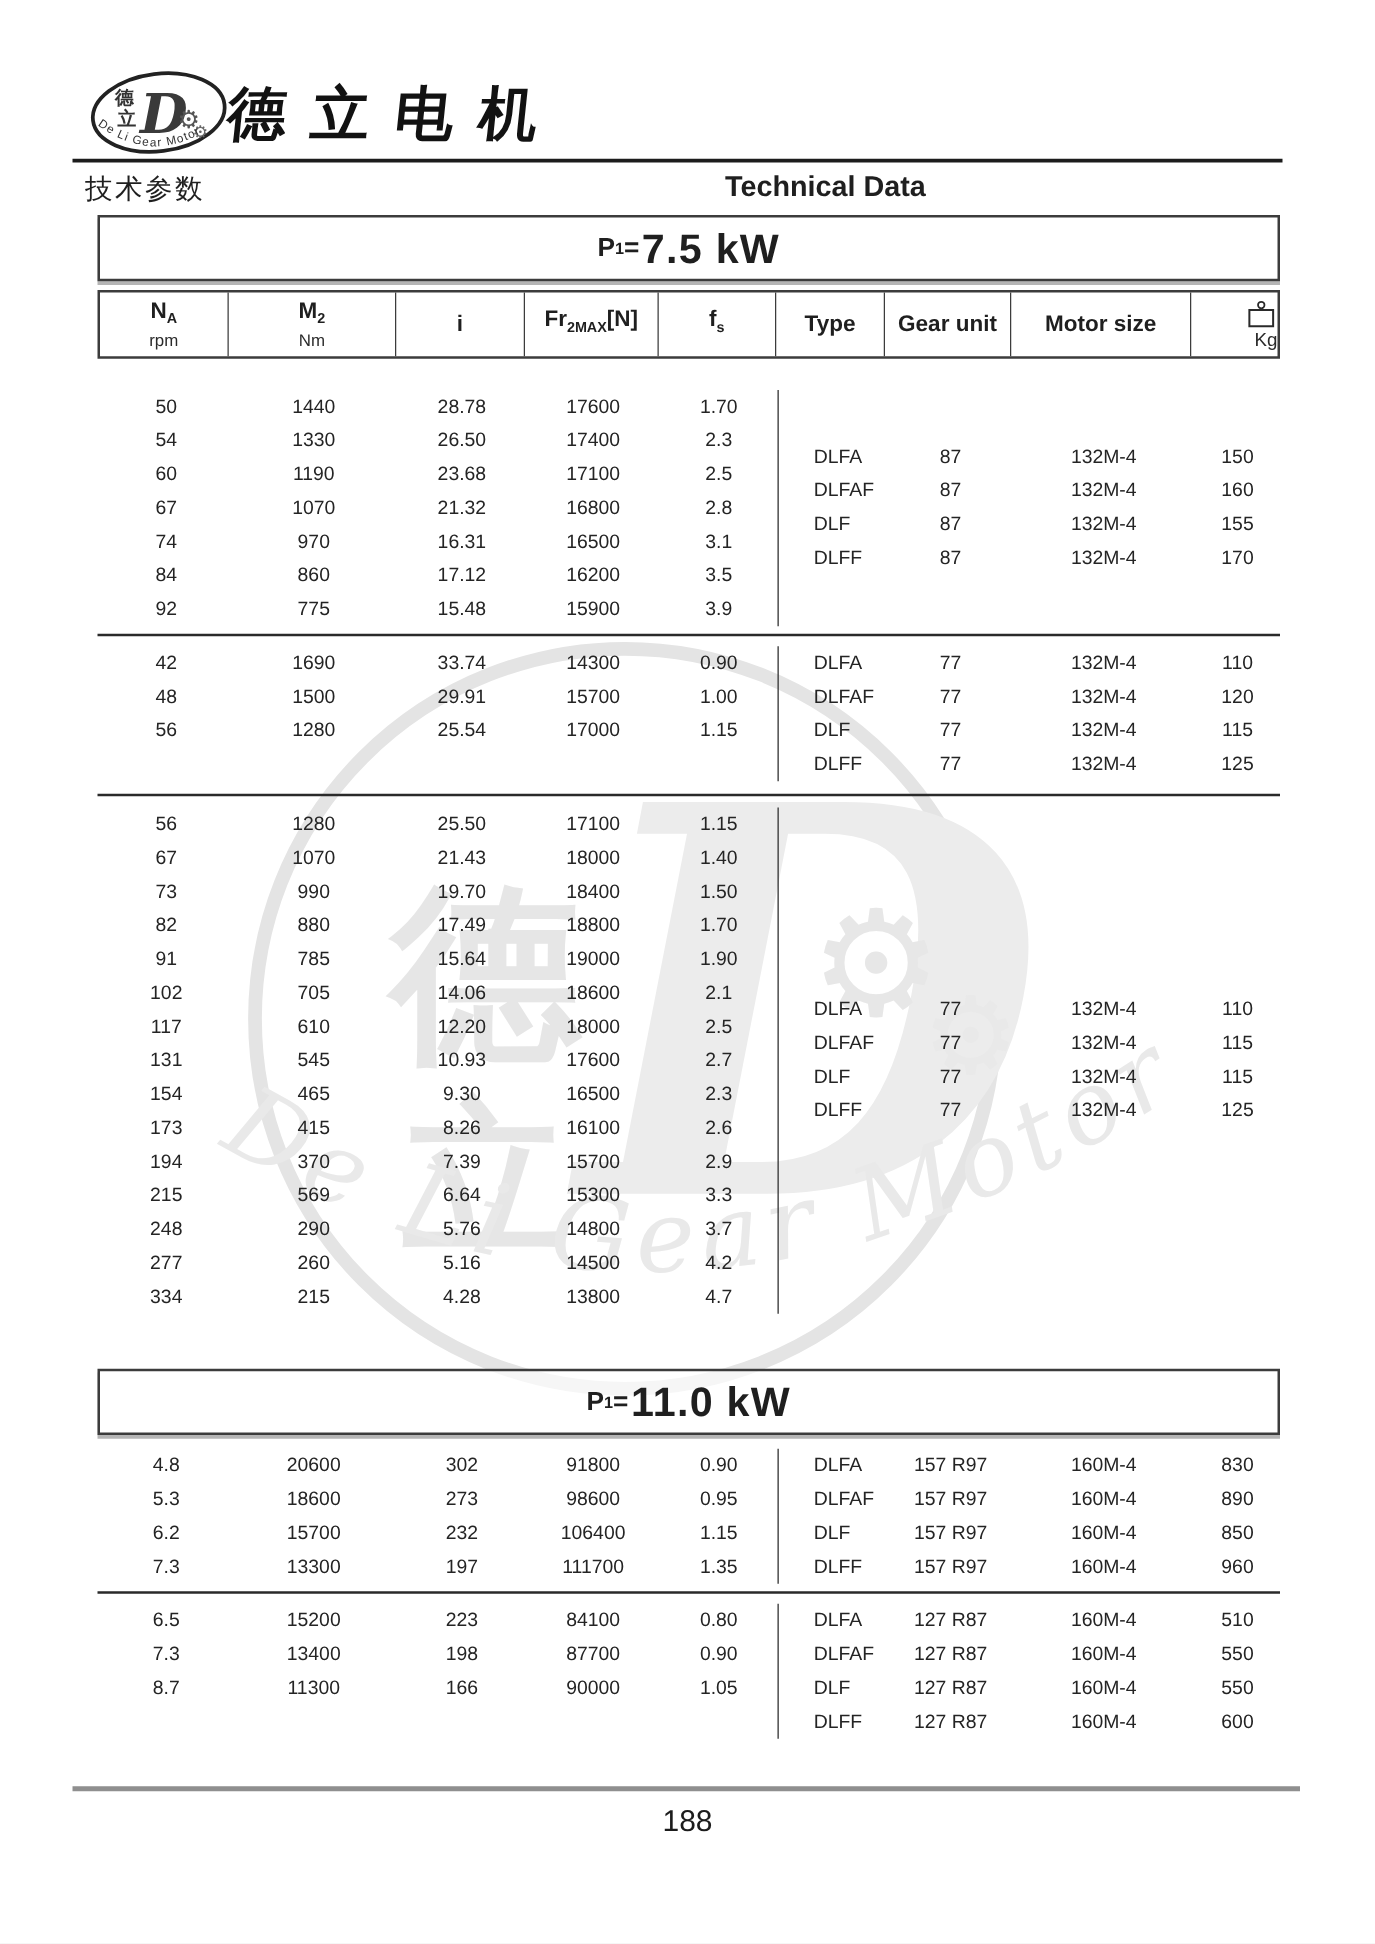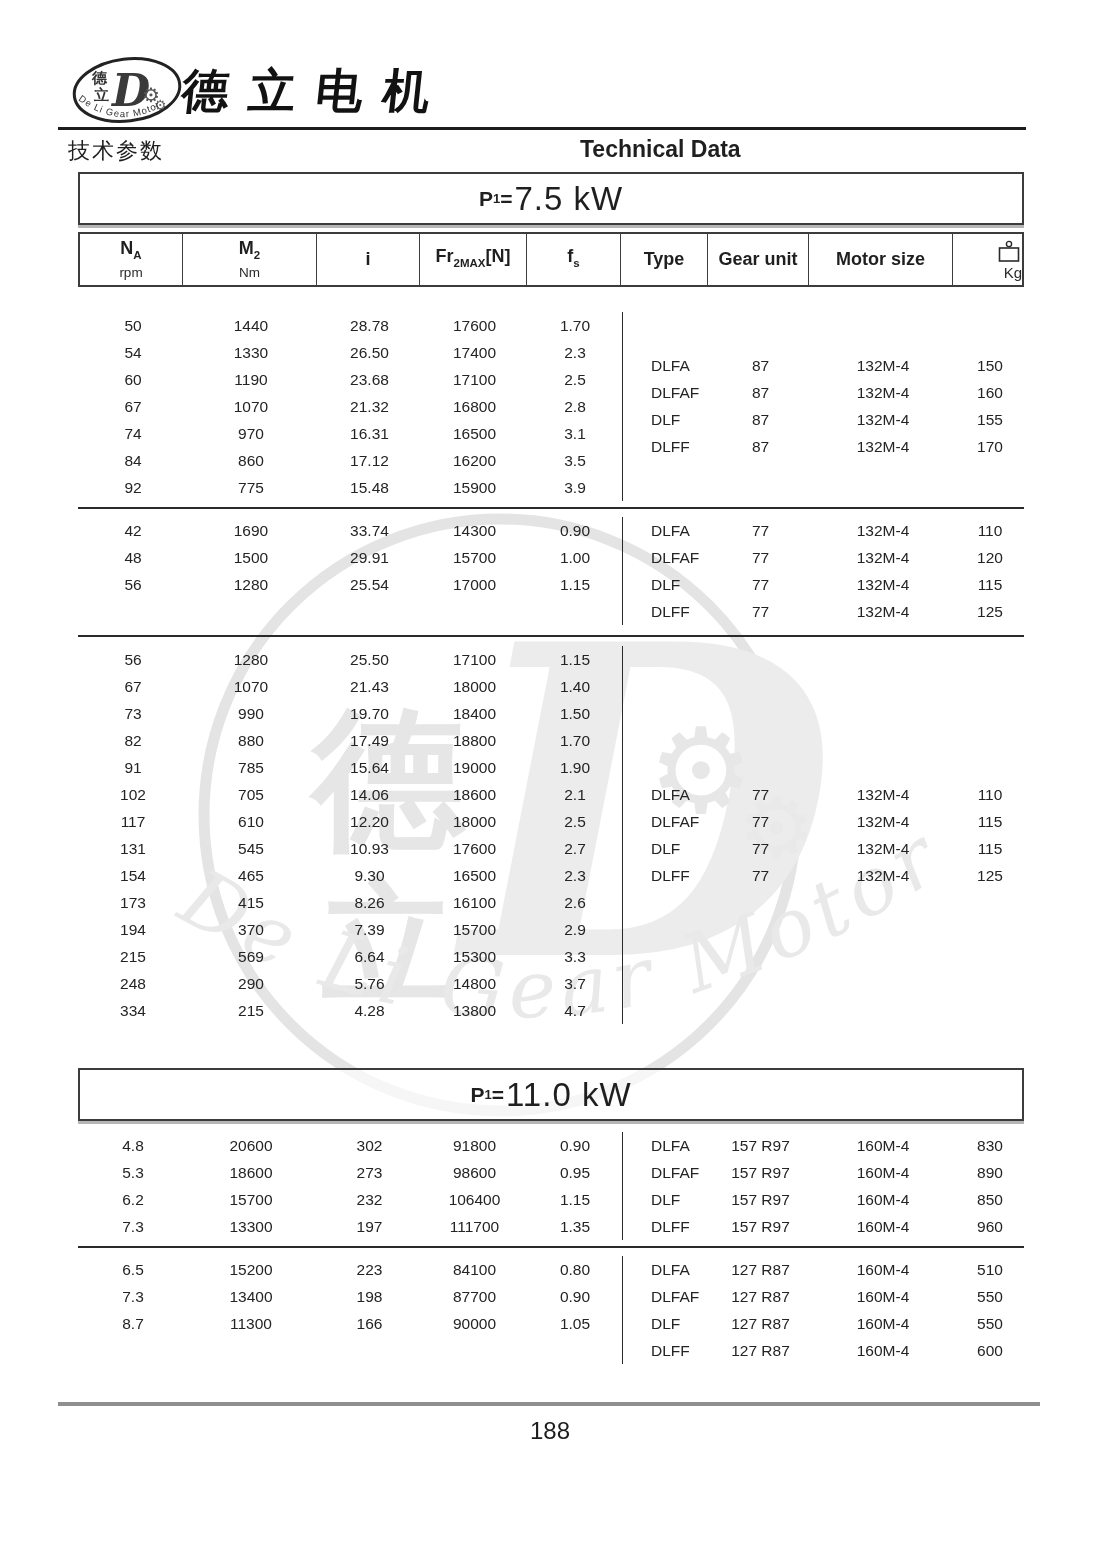--- a/index.html
+++ b/index.html
@@ -30,21 +30,21 @@
 
   
   .title-box {
     margin-left:78px; width:946px; height:53px;
     border:2px solid #3c3c3c; box-shadow:0 3px 0 rgba(120,120,120,.55);
     display:flex; align-items:center; justify-content:center;
     background:rgba(255,255,255,.65);
   }
   .tp { font-size:21px; font-weight:700; }
   .tsub { font-size:13px; font-weight:700; }
-  .tv { font-size:33px; font-weight:400; letter-spacing:1px; margin-left:2px; }
+  .tv { font-size:33px; font-weight:700; letter-spacing:1px; margin-left:2px; }
 
   
   .header-row {
     margin:7px 0 0 78px; width:946px; height:55px;
     border:2px solid #3c3c3c; display:flex; background:rgba(255,255,255,.65);
   }
   .hcell {
     display:flex; flex-direction:column; justify-content:center; align-items:center;
     border-left:1.5px solid #3c3c3c; overflow:hidden;
   }
@@ -387,20 +387,27 @@
               <div class="dc lc4">3.3</div>
             </div>
             <div class="drow">
               <div class="dc lc0">248</div>
               <div class="dc lc1">290</div>
               <div class="dc lc2">5.76</div>
               <div class="dc lc3">14800</div>
               <div class="dc lc4">3.7</div>
             </div>
             <div class="drow">
+              <div class="dc lc0">277</div>
+              <div class="dc lc1">260</div>
+              <div class="dc lc2">5.16</div>
+              <div class="dc lc3">14500</div>
+              <div class="dc lc4">4.2</div>
+            </div>
+            <div class="drow">
               <div class="dc lc0">334</div>
               <div class="dc lc1">215</div>
               <div class="dc lc2">4.28</div>
               <div class="dc lc3">13800</div>
               <div class="dc lc4">4.7</div>
             </div>
           </div>
           <div class="bright">
             <div class="drow">
               <div class="dc rc0">DLFA</div>

